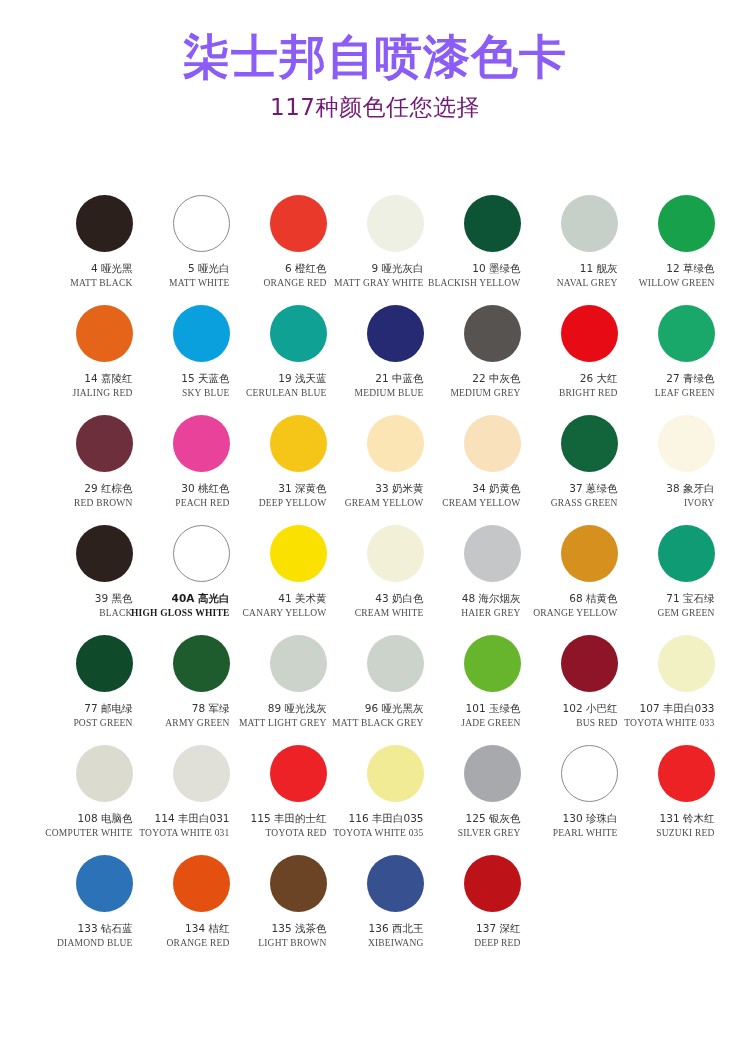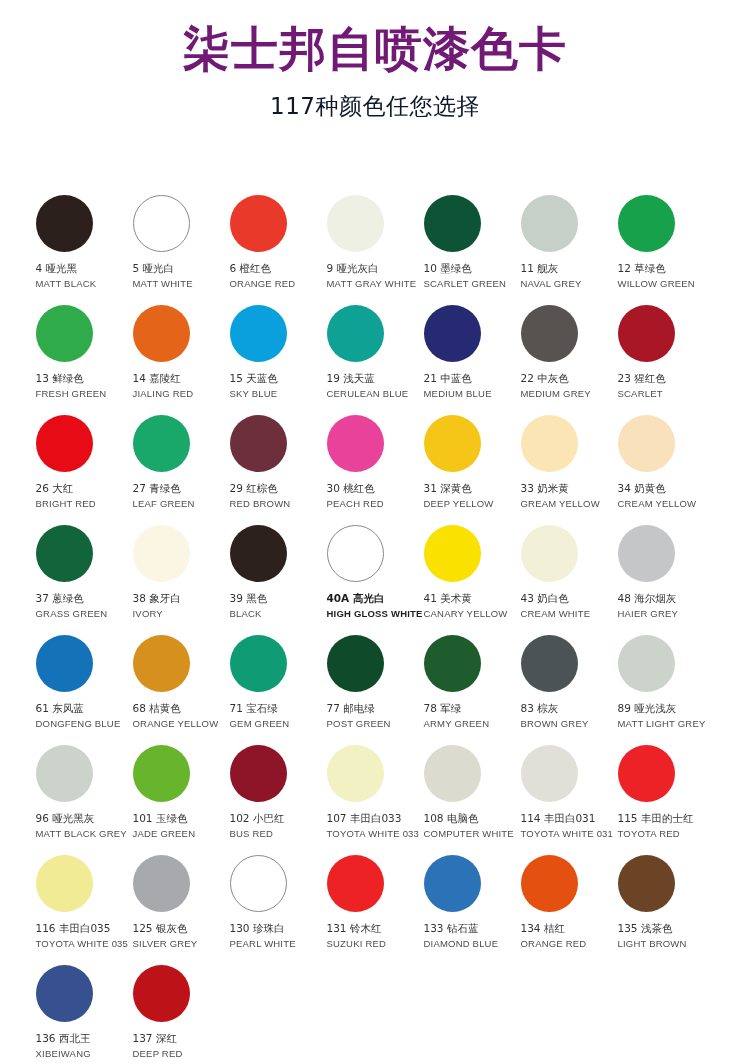--- a/index.html
+++ b/index.html
@@ -21,50 +21,50 @@
     position: relative;
     background: #ffffff;
   }
   .header {
     text-align: center;
     padding-top: 22px;
   }
   .main-title {
     font-size: 47px;
     font-weight: bold;
-    color: #701a75;
+    color: #8b5cf6;
     letter-spacing: 1px;
     line-height: 1.15;
-    margin: 0;
+    margin: 8px;
     font-family: "DejaVu Sans", "Liberation Sans", sans-serif;
   }
   .sub-title {
     font-size: 23px;
-    color: #0f172a;
-    margin: 15px 0 0 0;
+    color: #701a75;
+    margin: 8px 0 0 0;
     font-weight: normal;
     letter-spacing: 0.5px;
     font-family: "DejaVu Sans", "Liberation Sans", sans-serif;
   }
   .swatch-grid {
     position: absolute;
     top: 192px;
     left: 0;
     width: 750px;
     display: grid;
     grid-template-columns: repeat(7, 97px);
     justify-content: center;
     row-gap: 0px;
   }
   .swatch-cell {
     width: 97px;
     height: 110px;
     display: flex;
     flex-direction: column;
-    align-items: flex-start;
+    align-items: flex-end;
     justify-content: flex-start;
   }
   .swatch-dot {
     width: 57px;
     height: 57px;
     border-radius: 50%;
     margin-top: 3px;
     box-sizing: border-box;
   }
   .swatch-dot.outlined {
@@ -78,21 +78,21 @@
     line-height: 1.25;
     font-family: "DejaVu Sans", "Liberation Sans", sans-serif;
   }
   .swatch-en {
     font-size: 9.5px;
     margin-top: 3px;
     color: #4d4d4d;
     white-space: nowrap;
     letter-spacing: 0.2px;
     line-height: 1.25;
-    font-family: Liberation Sans, sans-serif;
+    font-family: Liberation Serif, serif;
   }
   .swatch-cell.emphasis .swatch-cn,
   .swatch-cell.emphasis .swatch-en {
     font-weight: bold;
     color: #1d1d1d;
   }
 </style>
 </head>
 <body>
 
@@ -120,38 +120,33 @@
         <div class="swatch-en">ORANGE RED</div>
       </div>
       <div class="swatch-cell">
         <div class="swatch-dot" style="background-color: rgb(238, 240, 228);"></div>
         <div class="swatch-cn">9 哑光灰白</div>
         <div class="swatch-en">MATT GRAY WHITE</div>
       </div>
       <div class="swatch-cell">
         <div class="swatch-dot" style="background-color: rgb(13, 83, 54);"></div>
         <div class="swatch-cn">10 墨绿色</div>
-        <div class="swatch-en">SCARLET GREEN</div>
+        <div class="swatch-en">BLACKISH YELLOW</div>
       </div>
       <div class="swatch-cell">
         <div class="swatch-dot" style="background-color: rgb(198, 207, 200);"></div>
         <div class="swatch-cn">11 舰灰</div>
         <div class="swatch-en">NAVAL GREY</div>
       </div>
       <div class="swatch-cell">
         <div class="swatch-dot" style="background-color: rgb(23, 161, 75);"></div>
         <div class="swatch-cn">12 草绿色</div>
         <div class="swatch-en">WILLOW GREEN</div>
       </div>
       <div class="swatch-cell">
-        <div class="swatch-dot" style="background-color: rgb(47, 171, 74);"></div>
-        <div class="swatch-cn">13 鲜绿色</div>
-        <div class="swatch-en">FRESH GREEN</div>
-      </div>
-      <div class="swatch-cell">
         <div class="swatch-dot" style="background-color: rgb(228, 100, 26);"></div>
         <div class="swatch-cn">14 嘉陵红</div>
         <div class="swatch-en">JIALING RED</div>
       </div>
       <div class="swatch-cell">
         <div class="swatch-dot" style="background-color: rgb(9, 160, 221);"></div>
         <div class="swatch-cn">15 天蓝色</div>
         <div class="swatch-en">SKY BLUE</div>
       </div>
       <div class="swatch-cell">
@@ -161,25 +156,20 @@
       </div>
       <div class="swatch-cell">
         <div class="swatch-dot" style="background-color: rgb(37, 42, 114);"></div>
         <div class="swatch-cn">21 中蓝色</div>
         <div class="swatch-en">MEDIUM BLUE</div>
       </div>
       <div class="swatch-cell">
         <div class="swatch-dot" style="background-color: rgb(86, 83, 80);"></div>
         <div class="swatch-cn">22 中灰色</div>
         <div class="swatch-en">MEDIUM GREY</div>
-      </div>
-      <div class="swatch-cell">
-        <div class="swatch-dot" style="background-color: rgb(169, 23, 39);"></div>
-        <div class="swatch-cn">23 猩红色</div>
-        <div class="swatch-en">SCARLET</div>
       </div>
       <div class="swatch-cell">
         <div class="swatch-dot" style="background-color: rgb(230, 11, 20);"></div>
         <div class="swatch-cn">26 大红</div>
         <div class="swatch-en">BRIGHT RED</div>
       </div>
       <div class="swatch-cell">
         <div class="swatch-dot" style="background-color: rgb(25, 168, 106);"></div>
         <div class="swatch-cn">27 青绿色</div>
         <div class="swatch-en">LEAF GREEN</div>
@@ -238,50 +228,40 @@
         <div class="swatch-dot" style="background-color: rgb(242, 241, 216);"></div>
         <div class="swatch-cn">43 奶白色</div>
         <div class="swatch-en">CREAM WHITE</div>
       </div>
       <div class="swatch-cell">
         <div class="swatch-dot" style="background-color: rgb(197, 198, 200);"></div>
         <div class="swatch-cn">48 海尔烟灰</div>
         <div class="swatch-en">HAIER GREY</div>
       </div>
       <div class="swatch-cell">
-        <div class="swatch-dot" style="background-color: rgb(20, 114, 184);"></div>
-        <div class="swatch-cn">61 东风蓝</div>
-        <div class="swatch-en">DONGFENG BLUE</div>
-      </div>
-      <div class="swatch-cell">
         <div class="swatch-dot" style="background-color: rgb(214, 144, 29);"></div>
         <div class="swatch-cn">68 桔黄色</div>
         <div class="swatch-en">ORANGE YELLOW</div>
       </div>
       <div class="swatch-cell">
         <div class="swatch-dot" style="background-color: rgb(15, 156, 116);"></div>
         <div class="swatch-cn">71 宝石绿</div>
         <div class="swatch-en">GEM GREEN</div>
       </div>
       <div class="swatch-cell">
         <div class="swatch-dot" style="background-color: rgb(15, 74, 43);"></div>
         <div class="swatch-cn">77 邮电绿</div>
         <div class="swatch-en">POST GREEN</div>
       </div>
       <div class="swatch-cell">
         <div class="swatch-dot" style="background-color: rgb(30, 92, 46);"></div>
         <div class="swatch-cn">78 军绿</div>
         <div class="swatch-en">ARMY GREEN</div>
       </div>
       <div class="swatch-cell">
-        <div class="swatch-dot" style="background-color: rgb(75, 83, 85);"></div>
-        <div class="swatch-cn">83 棕灰</div>
-        <div class="swatch-en">BROWN GREY</div>
-      </div>
-      <div class="swatch-cell">
         <div class="swatch-dot" style="background-color: rgb(204, 211, 202);"></div>
         <div class="swatch-cn">89 哑光浅灰</div>
         <div class="swatch-en">MATT  LIGHT GREY</div>
       </div>
       <div class="swatch-cell">
         <div class="swatch-dot" style="background-color: rgb(204, 211, 202);"></div>
         <div class="swatch-cn">96 哑光黑灰</div>
         <div class="swatch-en">MATT BLACK GREY</div>
       </div>
       <div class="swatch-cell">

